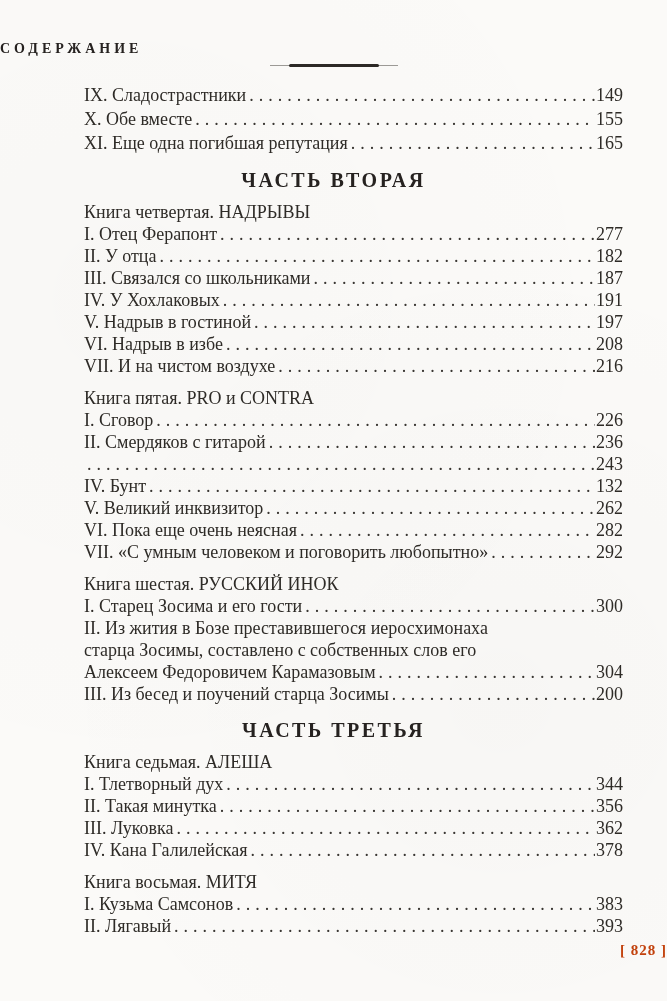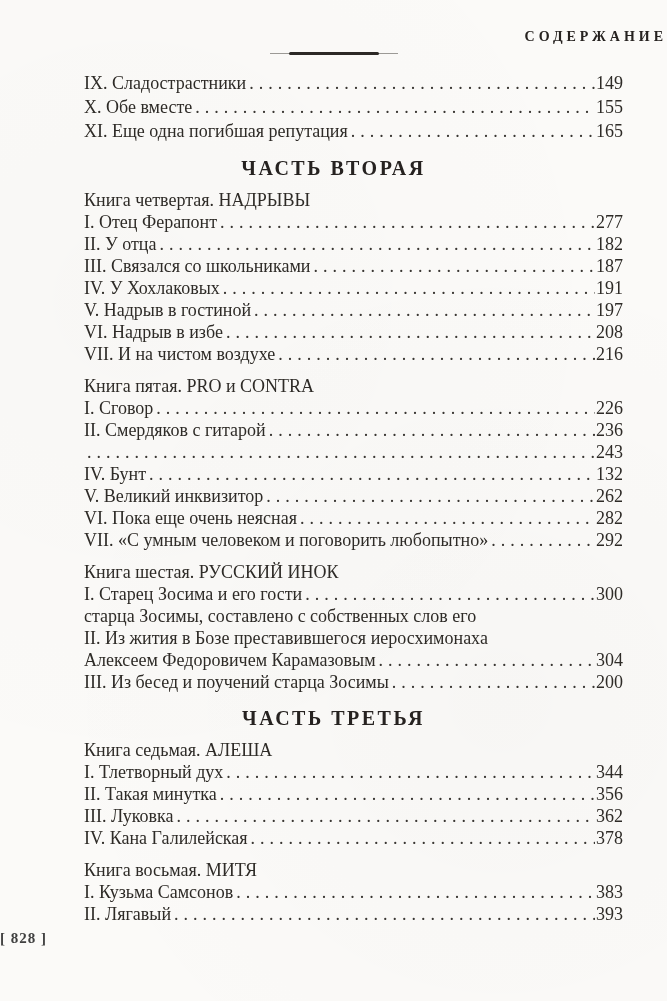--- a/index.html
+++ b/index.html
@@ -18,22 +18,22 @@
     font-family: "Liberation Serif", "DejaVu Serif", serif;
   }
   .page {
     width: 667px;
     height: 1001px;
     box-sizing: border-box;
     position: relative;
   }
   
   .page-header {
-    padding-top: 28px;
-    text-align: right;
+    padding-top: 40px;
+    text-align: left;
   }
   .toc-title {
     font-size: 14px;
     font-weight: 700;
     letter-spacing: 4px;
     line-height: 17px;
     color: #262220;
   }
   .rule {
     position: relative;
@@ -87,25 +87,25 @@
     font-weight: 700;
     letter-spacing: 2.5px;
     line-height: 22px;
     color: #262220;
   }
   .group { margin-top: 10px; }
   .group-title { line-height: 22px; white-space: nowrap; }
   
   .folio {
     margin-top: 5px;
-    text-align: left;
+    text-align: right;
     font-size: 15px;
     font-weight: 700;
     letter-spacing: 1px;
-    color: #404040;
+    color: #c2410c;
   }
 </style>
 </head>
 <body>
 
 <div class="page">
 
   <div class="page-header">
     <div class="toc-title">СОДЕРЖАНИЕ</div>
     <div class="rule">
@@ -214,26 +214,26 @@
     </section>
 
     <section class="group">
       <div class="group-title">Книга шестая. РУССКИЙ ИНОК</div>
       <div class="row">
         <span class="label">I. Старец Зосима и его гости</span>
         <span class="dots"></span>
         <span class="num">300</span>
       </div>
       <div class="row">
+        <span class="label">II. Из жития в Бозе преставившегося иеросхимонаха</span>
+      </div>
+      <div class="row">
         <span class="label">старца Зосимы, составлено с собственных слов его</span>
       </div>
       <div class="row">
-        <span class="label">II. Из жития в Бозе преставившегося иеросхимонаха</span>
-      </div>
-      <div class="row">
         <span class="label">Алексеем Федоровичем Карамазовым</span>
         <span class="dots"></span>
         <span class="num">304</span>
       </div>
       <div class="row">
         <span class="label">III. Из бесед и поучений старца Зосимы</span>
         <span class="dots"></span>
         <span class="num">200</span>
       </div>
     </section>

